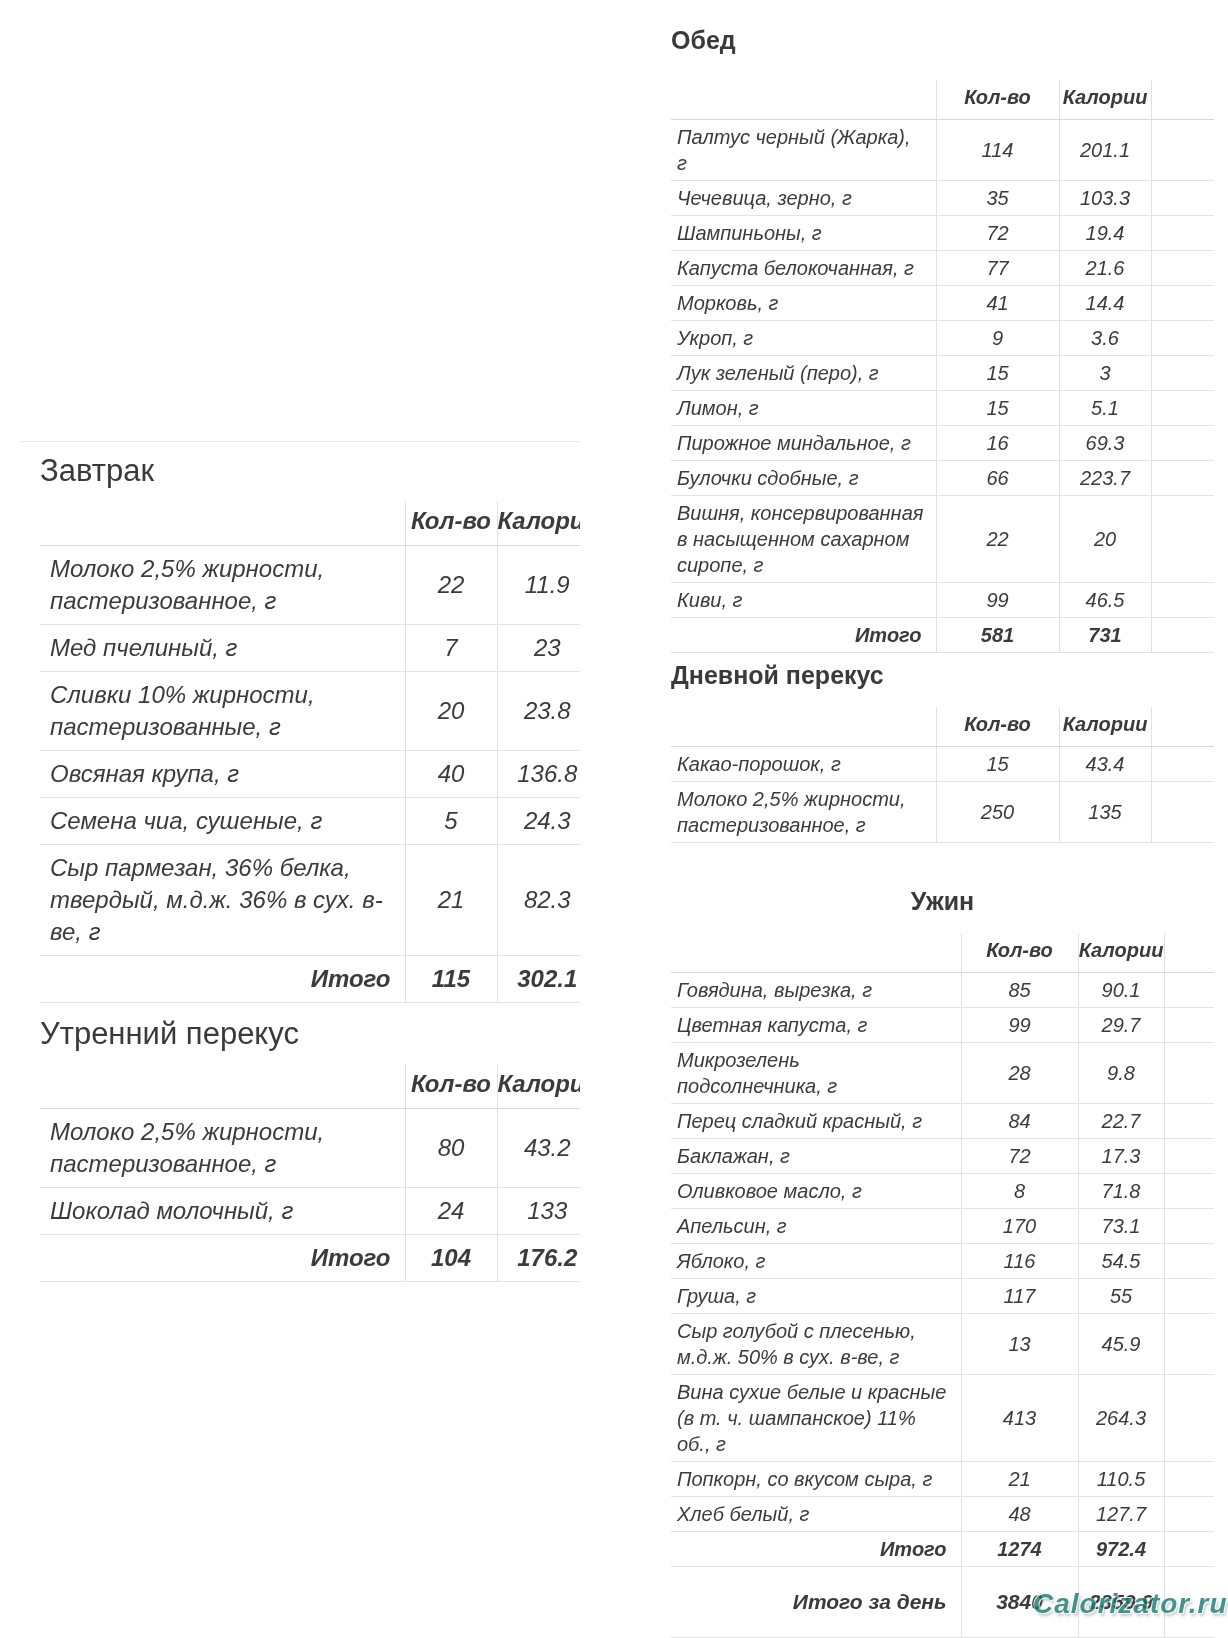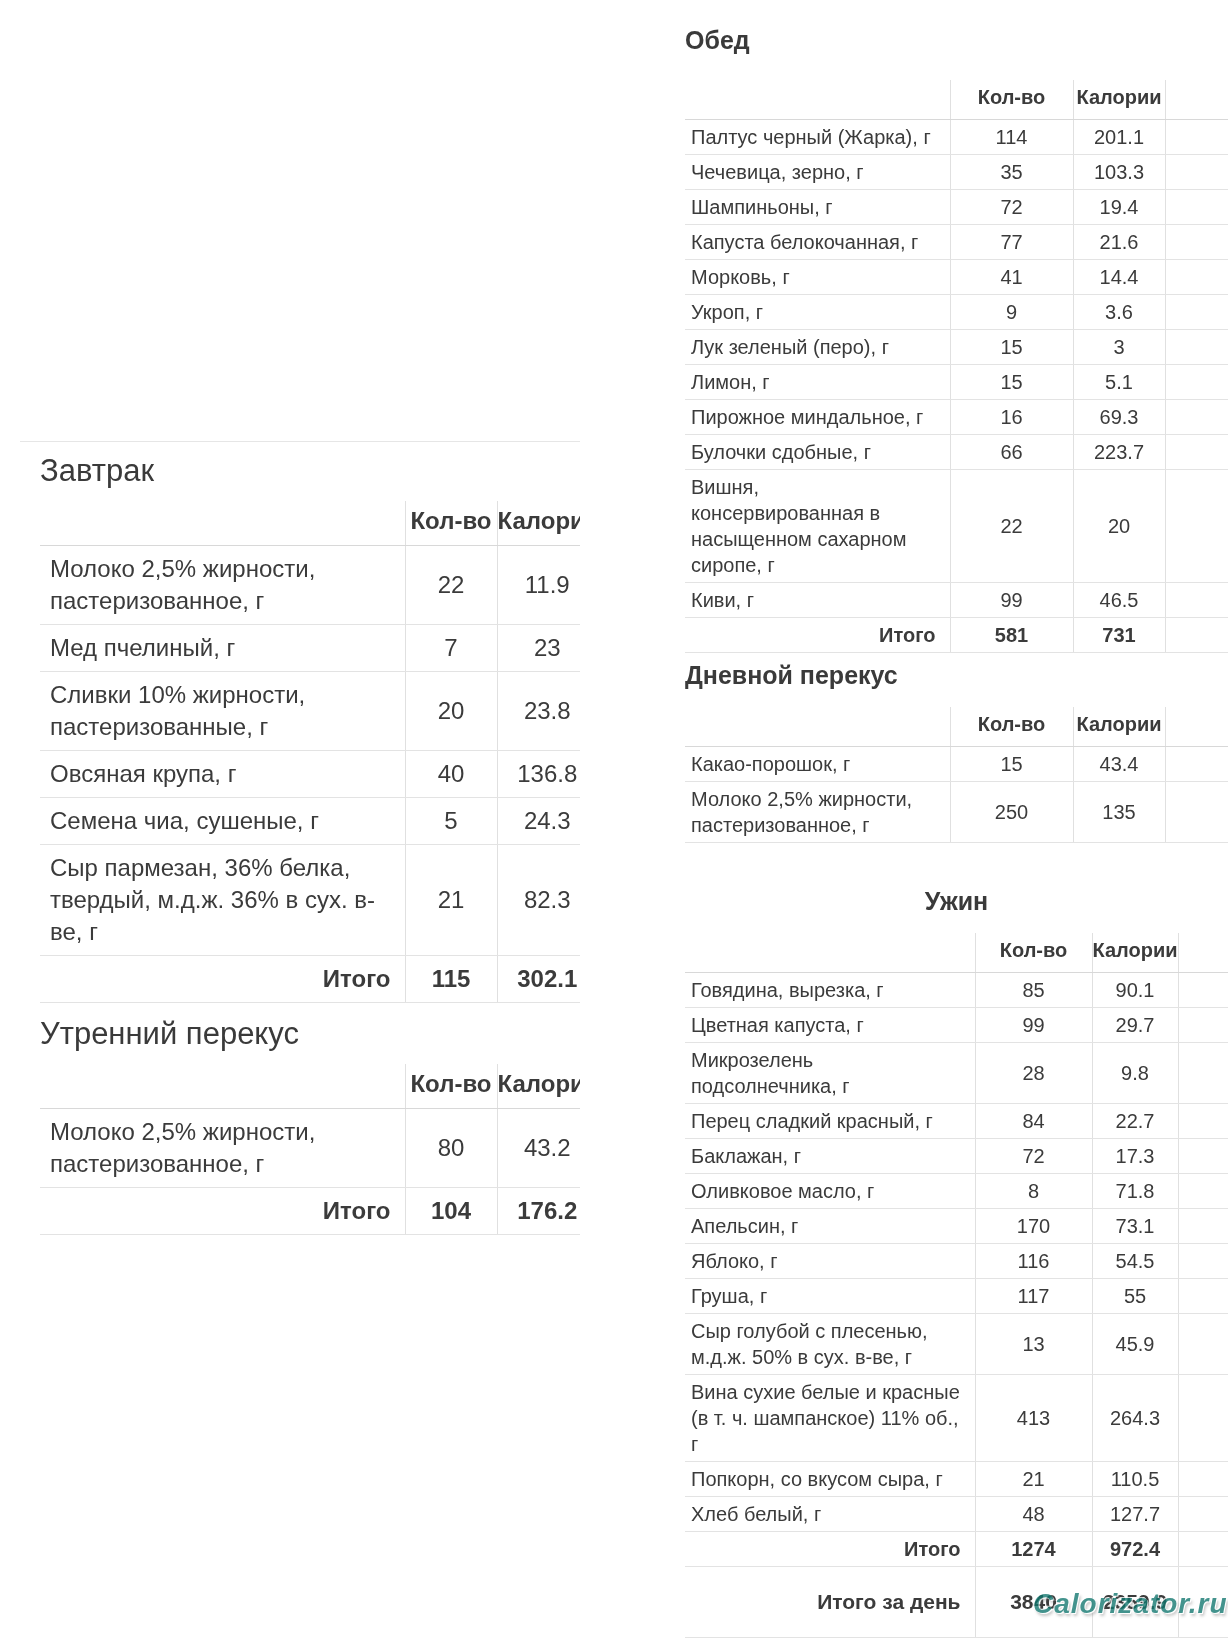--- a/index.html
+++ b/index.html
@@ -3,28 +3,28 @@
 <meta charset="utf-8">
 <style>
   html,body{margin:0;padding:0;}
   body{
     width:1228px;height:1638px;position:relative;overflow:hidden;
     background:#ffffff;color:#3b3b3b;
     font-family:"Liberation Sans", sans-serif;
   }
   .panel{position:absolute;box-sizing:border-box;}
   .panel-left{left:20px;top:441px;width:560px;border-top:1px solid #e6e6e6;padding-left:20px;}
-  .panel-right{left:685px;top:24px;width:543px;}
+  .panel-right{left:671px;top:24px;width:543px;}
 
   h2.sec{font-size:31px;line-height:41px;font-weight:normal;margin:8px 0 10px 0;color:#3a3a3a;}
   h3.sec{font-size:25px;line-height:32px;font-weight:bold;margin:0 0 24px 0;color:#3a3a3a;}
   h3.mt-small{margin-top:6px;}
   h3.mt-big{margin-top:42px;text-align:center;}
 
-  .tbl-clip{overflow:hidden;}
+  .tbl-clip{overflow:hidden;font-style:italic;}
   .left-clip{width:540px;}
   .right-clip{width:543px;}
 
   table.tbl{border-collapse:collapse;table-layout:fixed;}
   table.left-tbl{width:557px;font-size:24px;}
   table.right-tbl{font-size:20px;}
   table.lunch-geom{width:600px;}
   table.dinner-geom{width:560px;}
 
   .tbl th{font-weight:bold;text-align:center;vertical-align:bottom;
@@ -127,20 +127,25 @@
           <th class="num">Кол-во</th>
           <th class="num">Калории</th>
         </tr>
       </thead>
       <tbody>
         <tr>
             <td class="name">Молоко 2,5% жирности, пастеризованное, г</td>
             <td class="num">80</td>
             <td class="num">43.2</td>
           </tr>
+        <tr>
+            <td class="name">Шоколад молочный, г</td>
+            <td class="num">24</td>
+            <td class="num">133</td>
+          </tr>
         <tr class="total">
             <td class="name">Итого</td>
             <td class="num">104</td>
             <td class="num">176.2</td>
           </tr>
       </tbody>
     </table>
   </div>
 </div>
 

